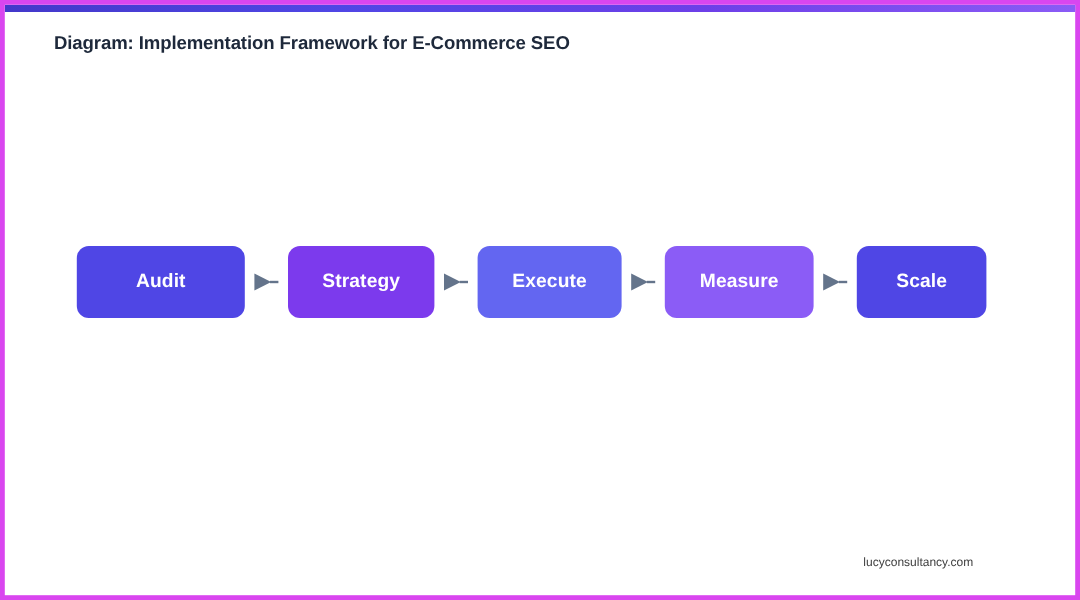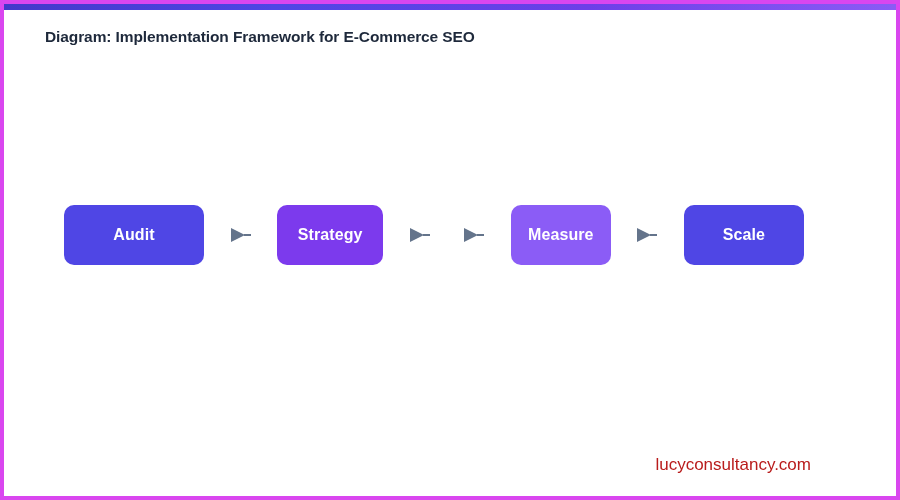--- a/index.html
+++ b/index.html
@@ -77,22 +77,22 @@
     height: 26px;
     display: flex;
     align-items: center;
     justify-content: center;
   }
 
   #footer-url {
     position: absolute;
     right: 85px;
     bottom: 21px;
-    font-size: 17px;
-    color: #b91c1c;
+    font-size: 10px;
+    color: #404040;
     white-space: nowrap;
   }
 </style>
 </head>
 <body>
 
 <div id="canvas">
 
   <div id="gradient-bar"></div>
 
@@ -101,44 +101,47 @@
   <div id="flow-row">
       <div class="flow-node" style="background: rgb(79, 70, 229); width: 140px;">
         <span class="flow-node-label">Audit</span>
       </div>
       <span class="flow-arrow">
         <svg width="24" height="20" viewBox="0 0 24 20" aria-hidden="true">
           <path d="M2 3 L16 10 L2 17 Z" fill="#64748b"></path>
           <rect x="15" y="9" width="7" height="2" fill="#64748b"></rect>
         </svg>
       </span>
-      <div class="flow-node" style="background: rgb(124, 58, 237); width: 106px; text-align: center;">
+      <div class="flow-node" style="background: rgb(124, 58, 237); width: 122px; text-align: center;">
         <span class="flow-node-label">Strategy</span>
       </div>
       <span class="flow-arrow">
         <svg width="24" height="20" viewBox="0 0 24 20" aria-hidden="true">
           <path d="M2 3 L16 10 L2 17 Z" fill="#64748b"></path>
           <rect x="15" y="9" width="7" height="2" fill="#64748b"></rect>
         </svg>
       </span>
+      <div class="flow-node" style="background: rgb(99, 102, 241); width: 120px;">
+        <span class="flow-node-label">Execute</span>
+      </div>
       <span class="flow-arrow">
         <svg width="24" height="20" viewBox="0 0 24 20" aria-hidden="true">
           <path d="M2 3 L16 10 L2 17 Z" fill="#64748b"></path>
           <rect x="15" y="9" width="7" height="2" fill="#64748b"></rect>
         </svg>
       </span>
-      <div class="flow-node" style="background: rgb(139, 92, 246); width: 100px;">
+      <div class="flow-node" style="background: rgb(139, 92, 246); width: 124px;">
         <span class="flow-node-label">Measure</span>
       </div>
       <span class="flow-arrow">
         <svg width="24" height="20" viewBox="0 0 24 20" aria-hidden="true">
           <path d="M2 3 L16 10 L2 17 Z" fill="#64748b"></path>
           <rect x="15" y="9" width="7" height="2" fill="#64748b"></rect>
         </svg>
       </span>
-      <div class="flow-node" style="background: rgb(79, 70, 229); width: 120px;">
+      <div class="flow-node" style="background: rgb(79, 70, 229); width: 108px;">
         <span class="flow-node-label">Scale</span>
       </div>
     </div>
 
   <div id="footer-url">lucyconsultancy.com</div>
 
 </div>
 
 </body></html>

